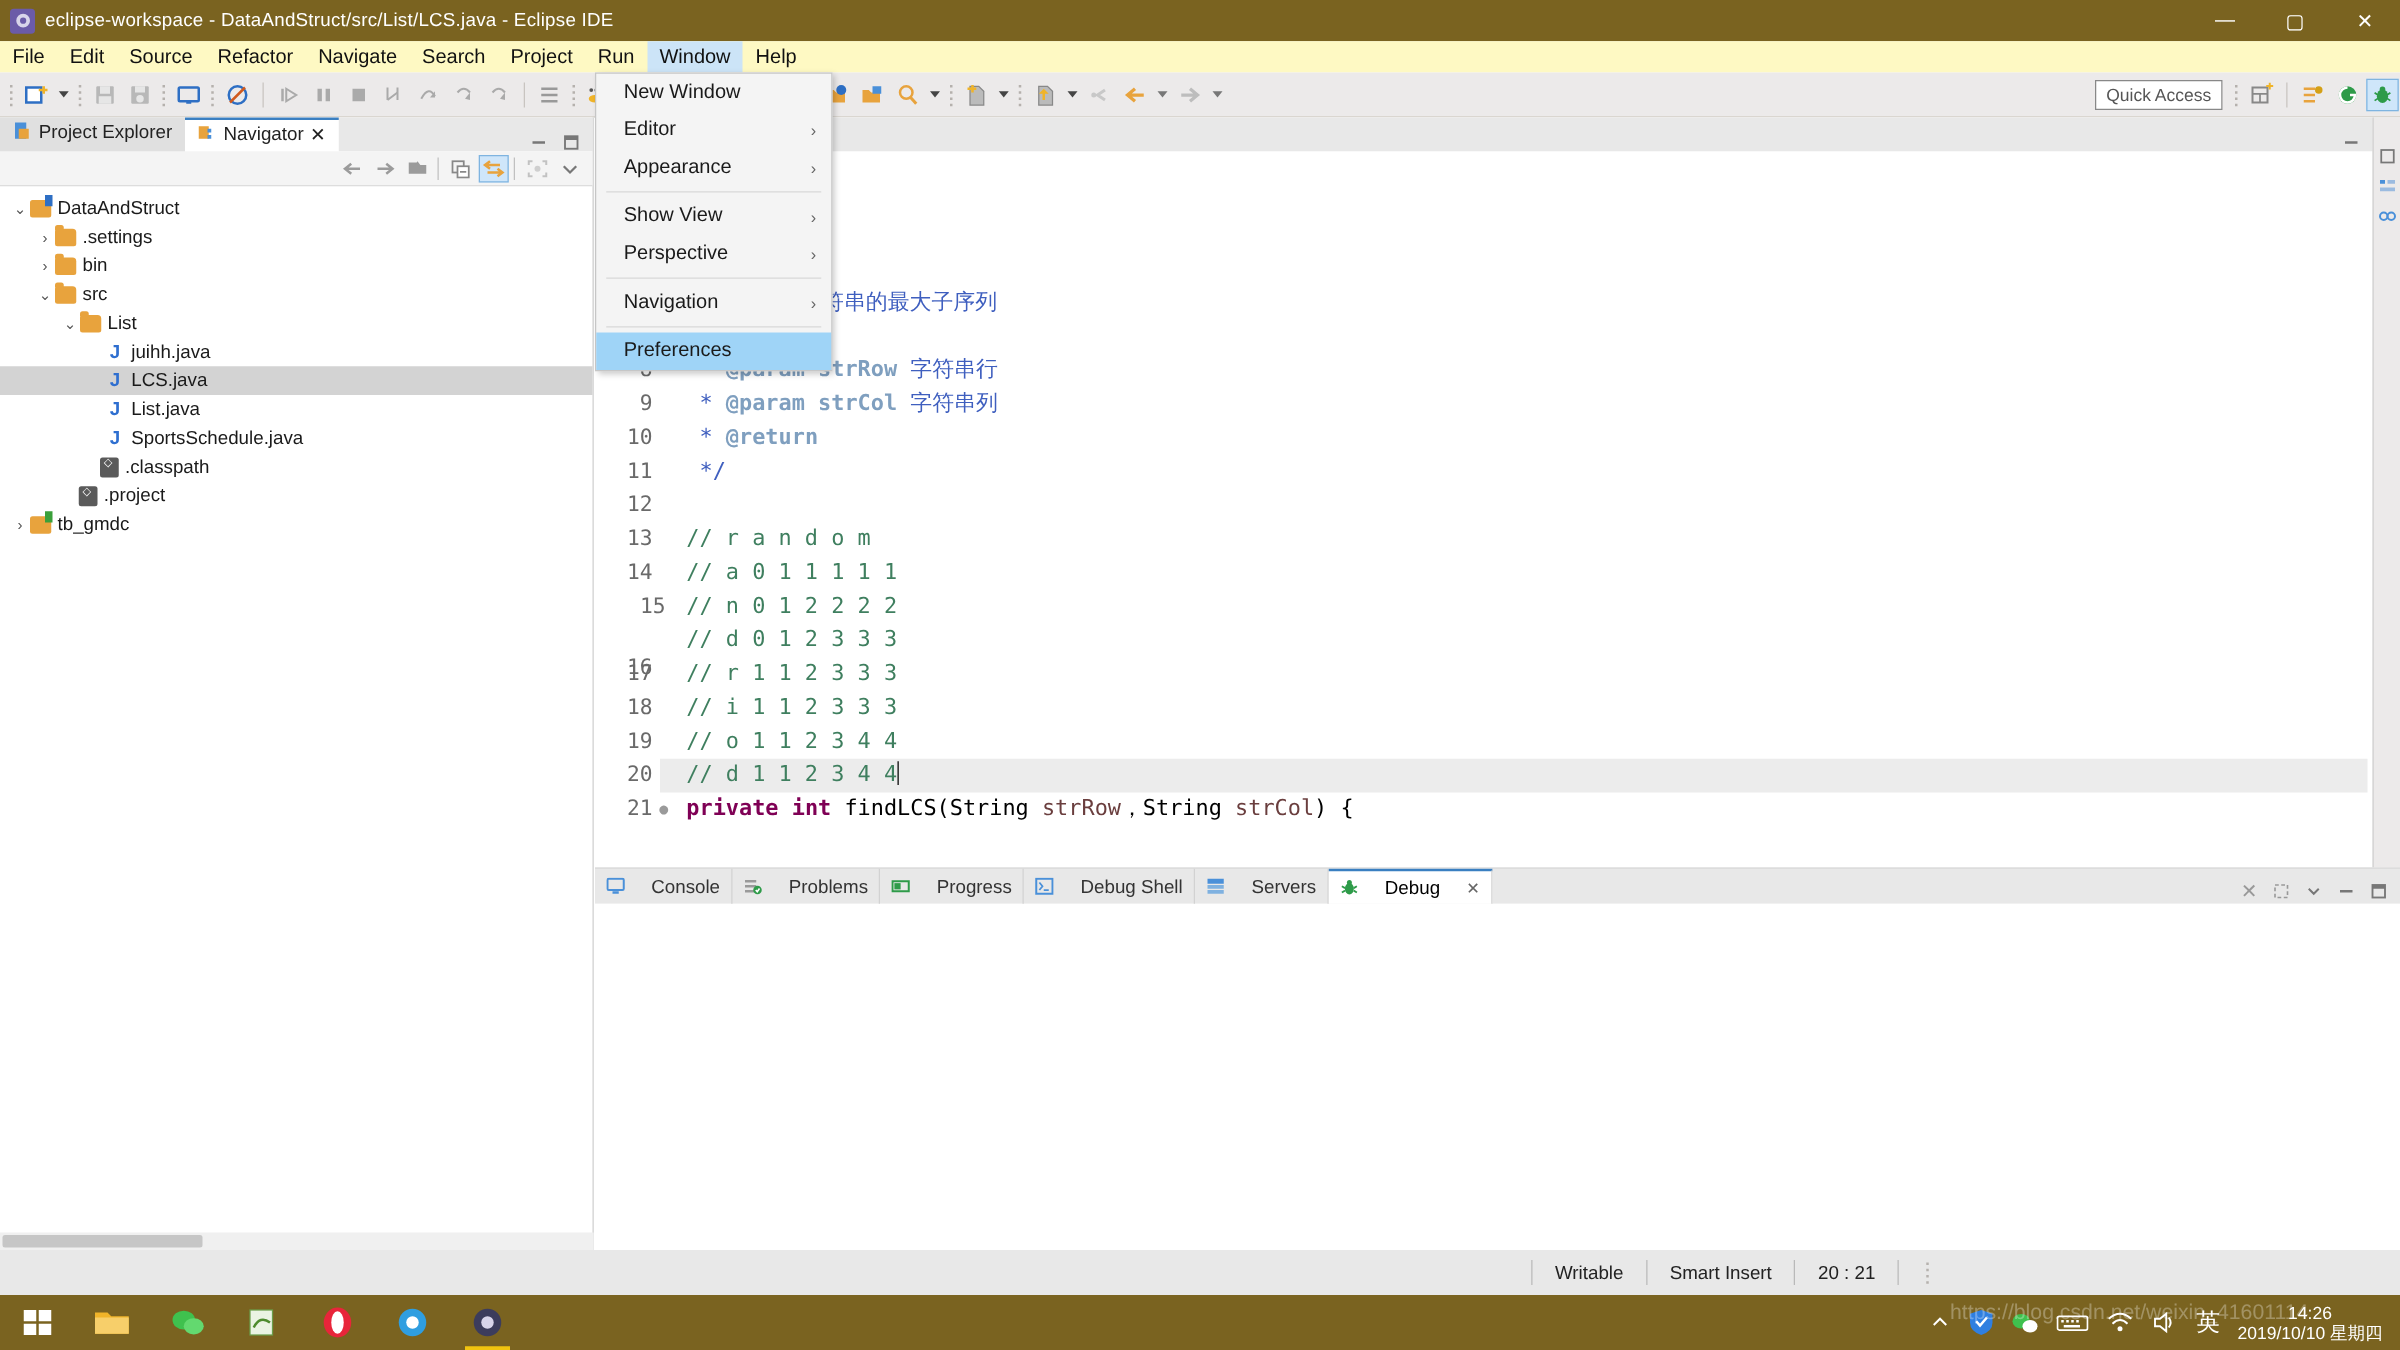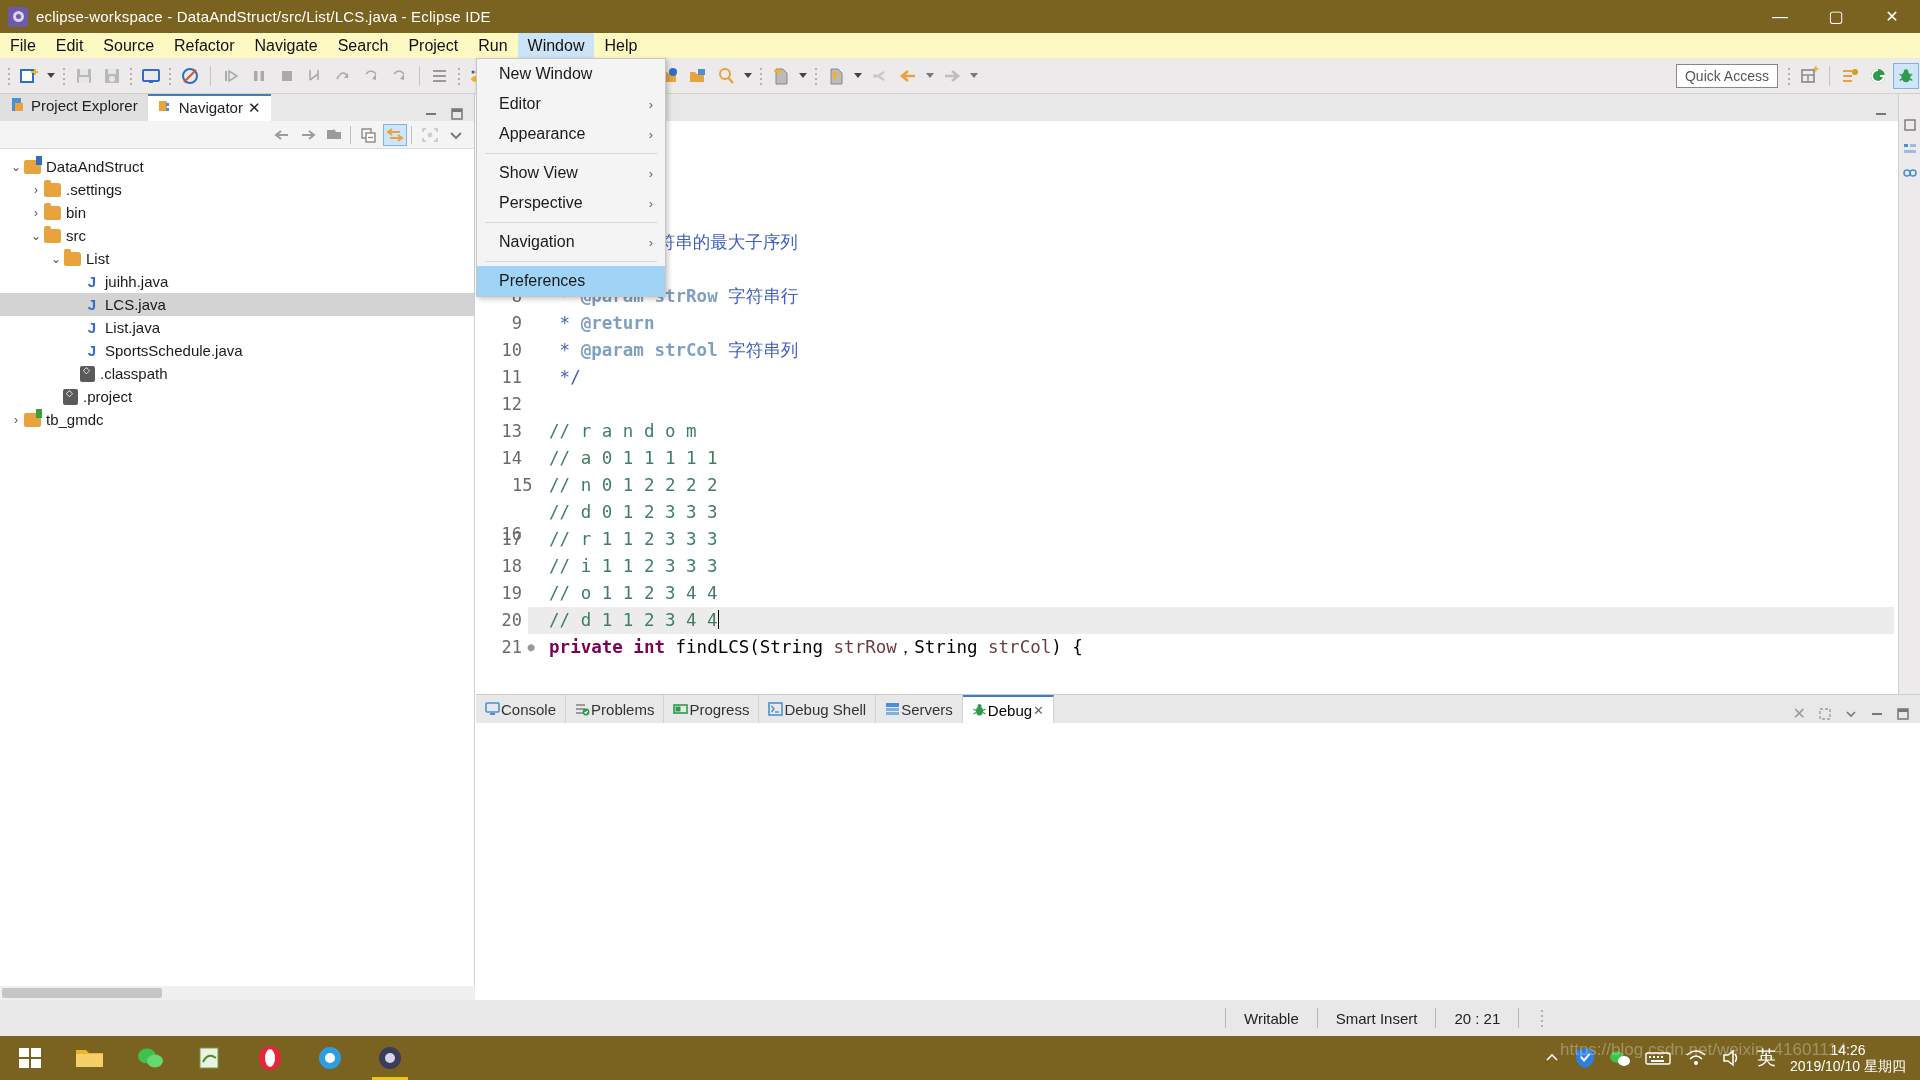--- a/index.html
+++ b/index.html
@@ -111,21 +111,21 @@
 
   
   .rightbar{ position:absolute; right:0; top:94px; width:22px; height:600px; background:#eceaea;
              border-left:1px solid #d0d0d0; display:flex; flex-direction:column; align-items:center; gap:10px; padding-top:24px;}
   .rb-ico{ font-size:12px; color:#2e6fc4;}
 
   
   .bottompanel{ position:absolute; left:476px; top:694px; width:1444px; height:306px; background:#fff;
                 border-top:1px solid #ccc;}
   .bp-tabs{ height:28px; background:#e8e8e8; display:flex; align-items:flex-end;}
-  .bp-tab{ display:flex;align-items:center;gap:1px;font-size:15px;padding:4px 9px;height:28px;
+  .bp-tab{ display:flex;align-items:center;gap:21px;font-size:15px;padding:4px 9px;height:28px;
            color:#333; border-right:1px solid #d2d2d2; white-space:nowrap;}
   .bp-tab.sel{ background:#fff;border-top:2px solid #3a7fc1;color:#000;}
   .bp-ctrl{ margin-left:auto; display:flex; align-items:center; gap:12px; padding-right:10px; color:#555;}
   .bp-body{ height:278px; background:#fff;}
 
   
   .statusbar{ position:absolute; left:0; bottom:44px; width:1920px; height:36px; background:#e8e8e8;
               display:flex; align-items:center; font-size:15px; color:#222;}
   .sb-cell{ padding:0 18px; height:22px; display:flex;align-items:center;}
   .sb-div{ width:1px;height:20px;background:#b9b9b9;}
@@ -593,22 +593,22 @@
           <div class="lmark" style="top: 513px;">●</div>
         </div>
       <div class="codearea" id="codearea">
           <div class="cline"><span class="plain">t;</span></div>
           <div class="cline"></div>
           <div class="cline"><span class="plain">s LCS {</span></div>
           <div class="cline"></div>
           <div class="cline"><span class="jd">  * 获取两个字符串的最大子序列</span></div>
           <div class="cline"><span class="jd">   *</span></div>
           <div class="cline"><span class="jd">   * </span><span class="jdtag">@param</span><span class="jd"> </span><span class="jdtag">strRow</span><span class="jd"> 字符串行</span></div>
+          <div class="cline"><span class="jd">   * </span><span class="jdtag">@param</span><span class="jd"> </span><span class="jdtag">strCol</span><span class="jd"> 字符串列</span></div>
           <div class="cline"><span class="jd">   * </span><span class="jdtag">@return</span></div>
-          <div class="cline"><span class="jd">   * </span><span class="jdtag">@param</span><span class="jd"> </span><span class="jdtag">strCol</span><span class="jd"> 字符串列</span></div>
           <div class="cline"><span class="jd">   */</span></div>
           <div class="cline"></div>
           <div class="cline"><span class="cm">  // r a n d o m</span></div>
           <div class="cline"><span class="cm">  // a 0 1 1 1 1 1</span></div>
           <div class="cline"><span class="cm">  // n 0 1 2 2 2 2</span></div>
           <div class="cline"><span class="cm">  // d 0 1 2 3 3 3</span></div>
           <div class="cline"><span class="cm">  // r 1 1 2 3 3 3</span></div>
           <div class="cline"><span class="cm">  // i 1 1 2 3 3 3</span></div>
           <div class="cline"><span class="cm">  // o 1 1 2 3 4 4</span></div>
           <div class="cline cur"><span class="cm">  // d 1 1 2 3 4 4</span><span class="caretbar"></span></div>

